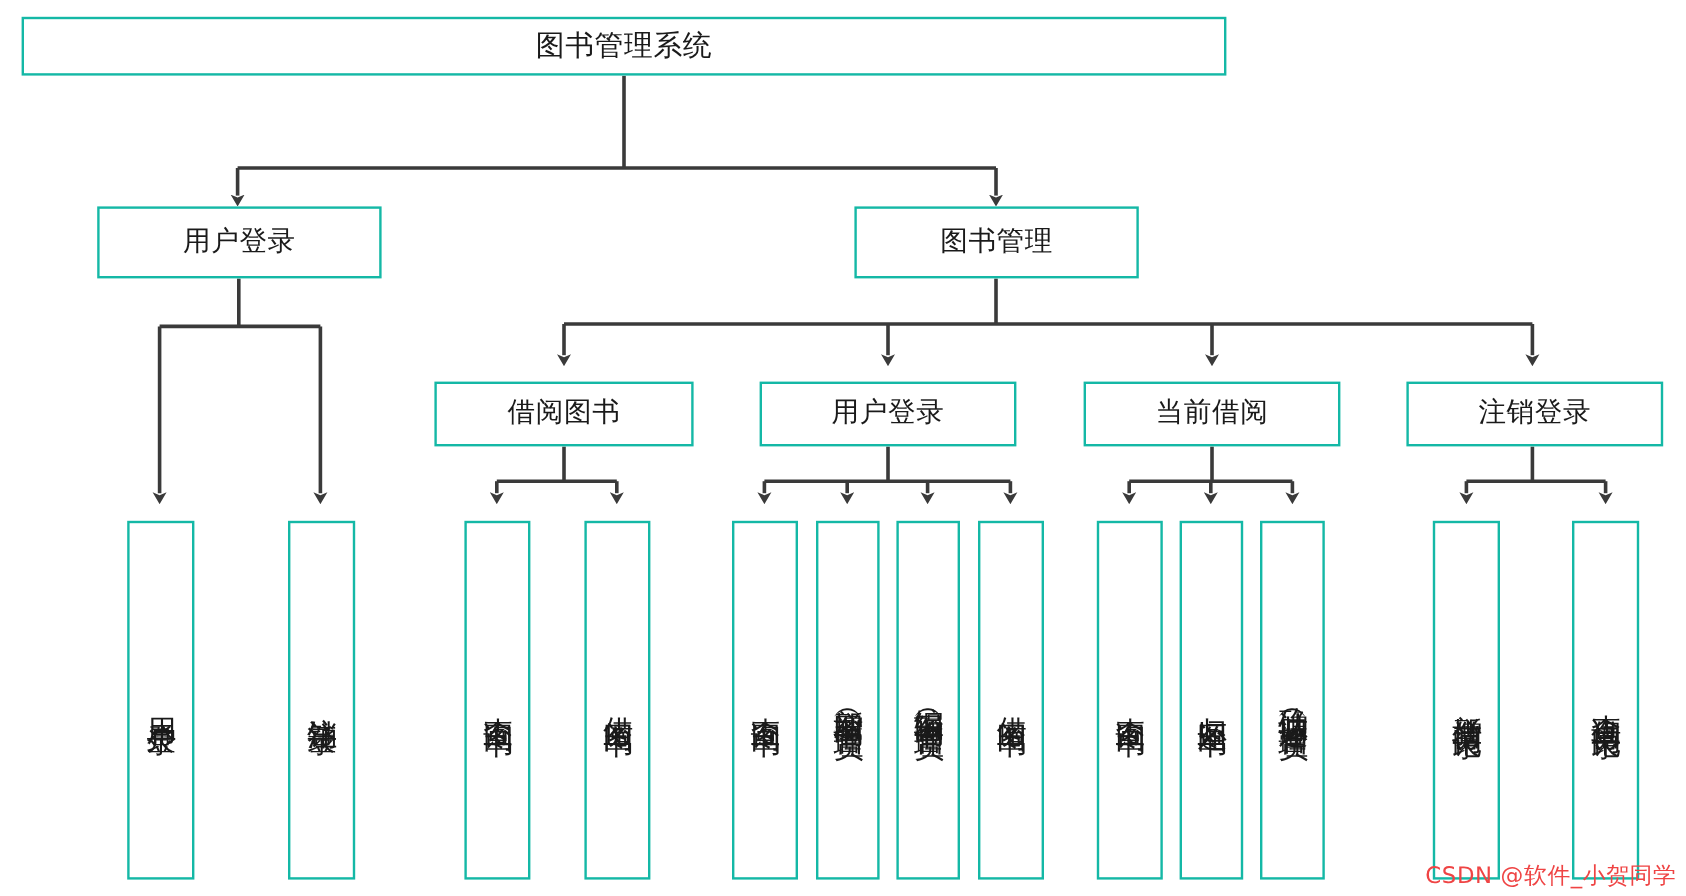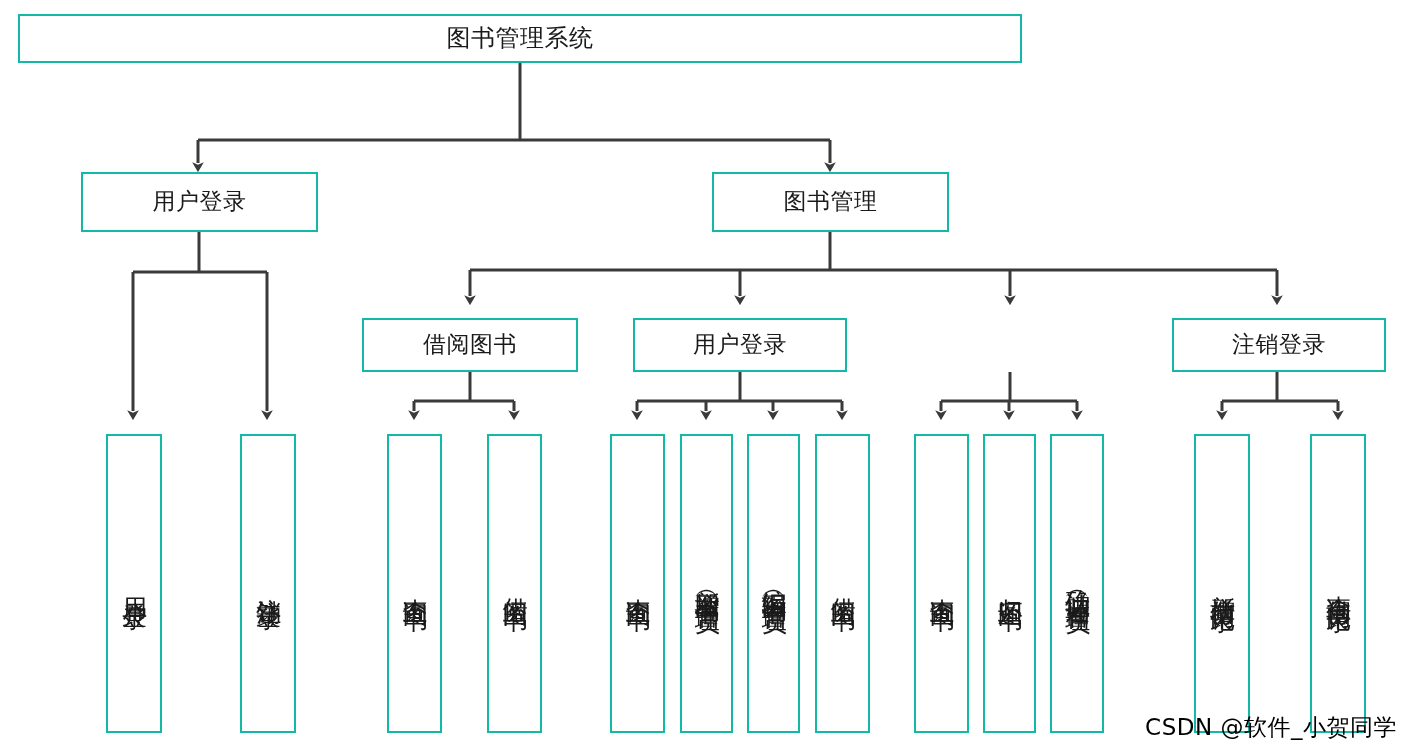--- a/index.html
+++ b/index.html
@@ -60,22 +60,22 @@
     font-size: 25px;
     line-height: 1.05;
     letter-spacing: 3px;
     white-space: nowrap;
     max-height: 292px;
   }
   .watermark {
     position: absolute;
     right: 8px;
     bottom: 4px;
-    font-size: 23px;
-    color: #000000;
+    font-size: 19px;
+    color: #ef4444;
     letter-spacing: 0.5px;
     white-space: nowrap;
     user-select: none;
   }
 </style>
 </head>
 <body>
 
 <div id="canvas">
 
@@ -145,20 +145,23 @@
   </div>
 
   <div class="node h" style="left:362px; top:318px; width:216px; height:54px;">
     <span class="lbl">借阅图书</span>
   </div>
 
   <div class="node h" style="left:633px; top:318px; width:214px; height:54px;">
     <span class="lbl">用户登录</span>
   </div>
 
+  <div class="node h" style="left:903px; top:318px; width:214px; height:54px;">
+    <span class="lbl">当前借阅</span>
+  </div>
 
   <div class="node h" style="left:1172px; top:318px; width:214px; height:54px;">
     <span class="lbl">注销登录</span>
   </div>
 
   <div class="node v" style="left:106px; top:434px; width:56px; height:299px;">
     <span class="lbl">用户登录</span>
   </div>
 
   <div class="node v" style="left:240px; top:434px; width:56px; height:299px;">

